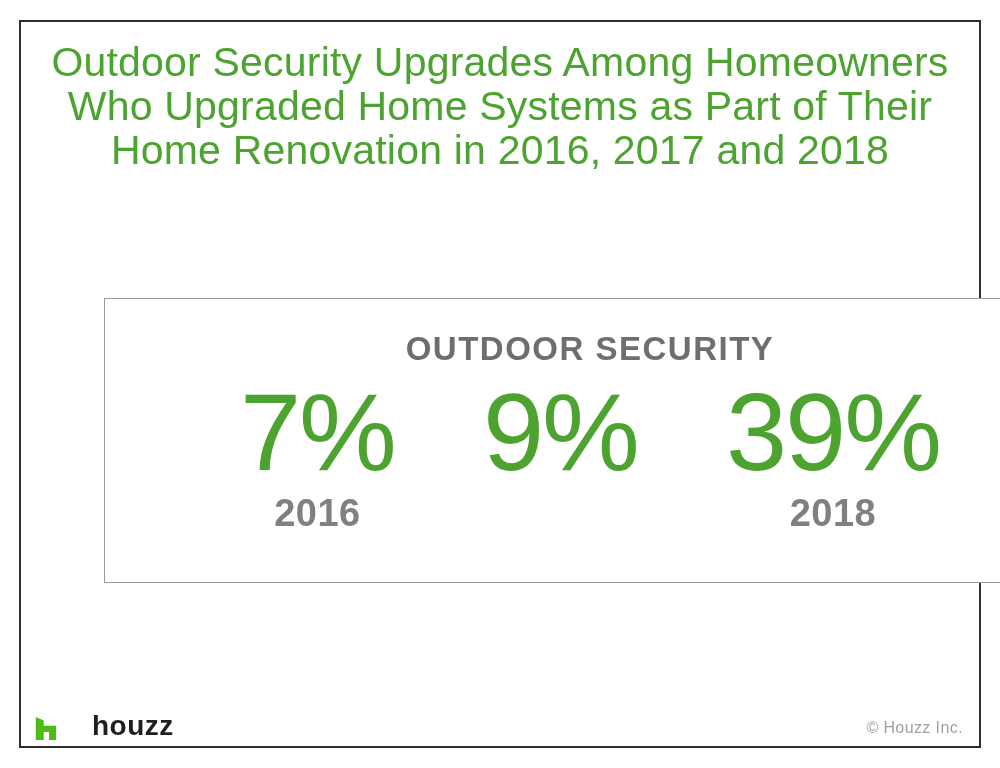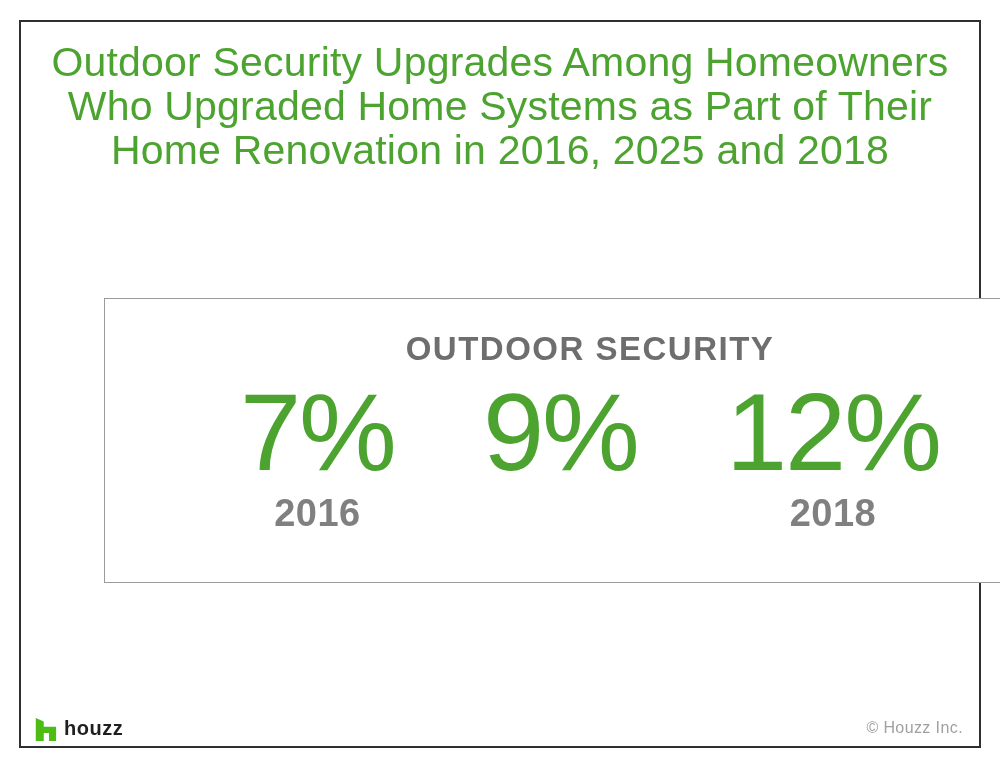--- a/index.html
+++ b/index.html
@@ -46,52 +46,52 @@
   .stat-year{
     margin-top:2px;font-size:38px;font-weight:700;
     color:var(--year-gray);letter-spacing:0.5px;text-align:center;
   }
   .footer-logo{
     position:absolute;left:13px;bottom:4px;display:flex;
     align-items:center;gap:7px;
   }
   .logo-icon{display:block;}
   .logo-text{
-    font-size:20px;font-weight:700;color:#1f1f1f;letter-spacing:0.5px;
-    line-height:1;padding-bottom:2px;
+    font-size:28px;font-weight:700;color:#1f1f1f;letter-spacing:0.5px;
+    line-height:1;padding-bottom:2px;margin-left:28px;
   }
   .copyright{
     position:absolute;right:16px;bottom:9px;
     font-size:16px;color:var(--copyright-gray);letter-spacing:0.4px;
   }
 </style>
 </head>
 <body>
 
 <div class="canvas">
   <div class="frame">
 
     <h1 class="title">
       <span class="tline">Outdoor Security Upgrades Among Homeowners</span>
       <span class="tline">Who Upgraded Home Systems as Part of Their</span>
-      <span class="tline">Home Renovation in 2016, 2025 and 2018</span>
+      <span class="tline">Home Renovation in 2016, 2017 and 2018</span>
     </h1>
 
     <div class="panel">
       <div class="panel-heading">OUTDOOR SECURITY</div>
       <div class="stats-row">
         <div class="stat">
           <div class="stat-value">7%</div>
           <div class="stat-year">2016</div>
         </div>
         <div class="stat">
           <div class="stat-value">9%</div>
         </div>
         <div class="stat">
-          <div class="stat-value">12%</div>
+          <div class="stat-value">39%</div>
           <div class="stat-year">2018</div>
         </div>
       </div>
     </div>
 
     <div class="footer-logo">
       <svg class="logo-icon" width="23" height="27" viewBox="0 0 26 30" aria-hidden="true">
         <path fill="var(--logo-green)" d="M2 3 L11 7 L11 29 L2 29 Z M11 13 L25 13 L25 29 L17 29 L17 20 L11 20 Z"></path>
       </svg>
       <span class="logo-text">houzz</span>

